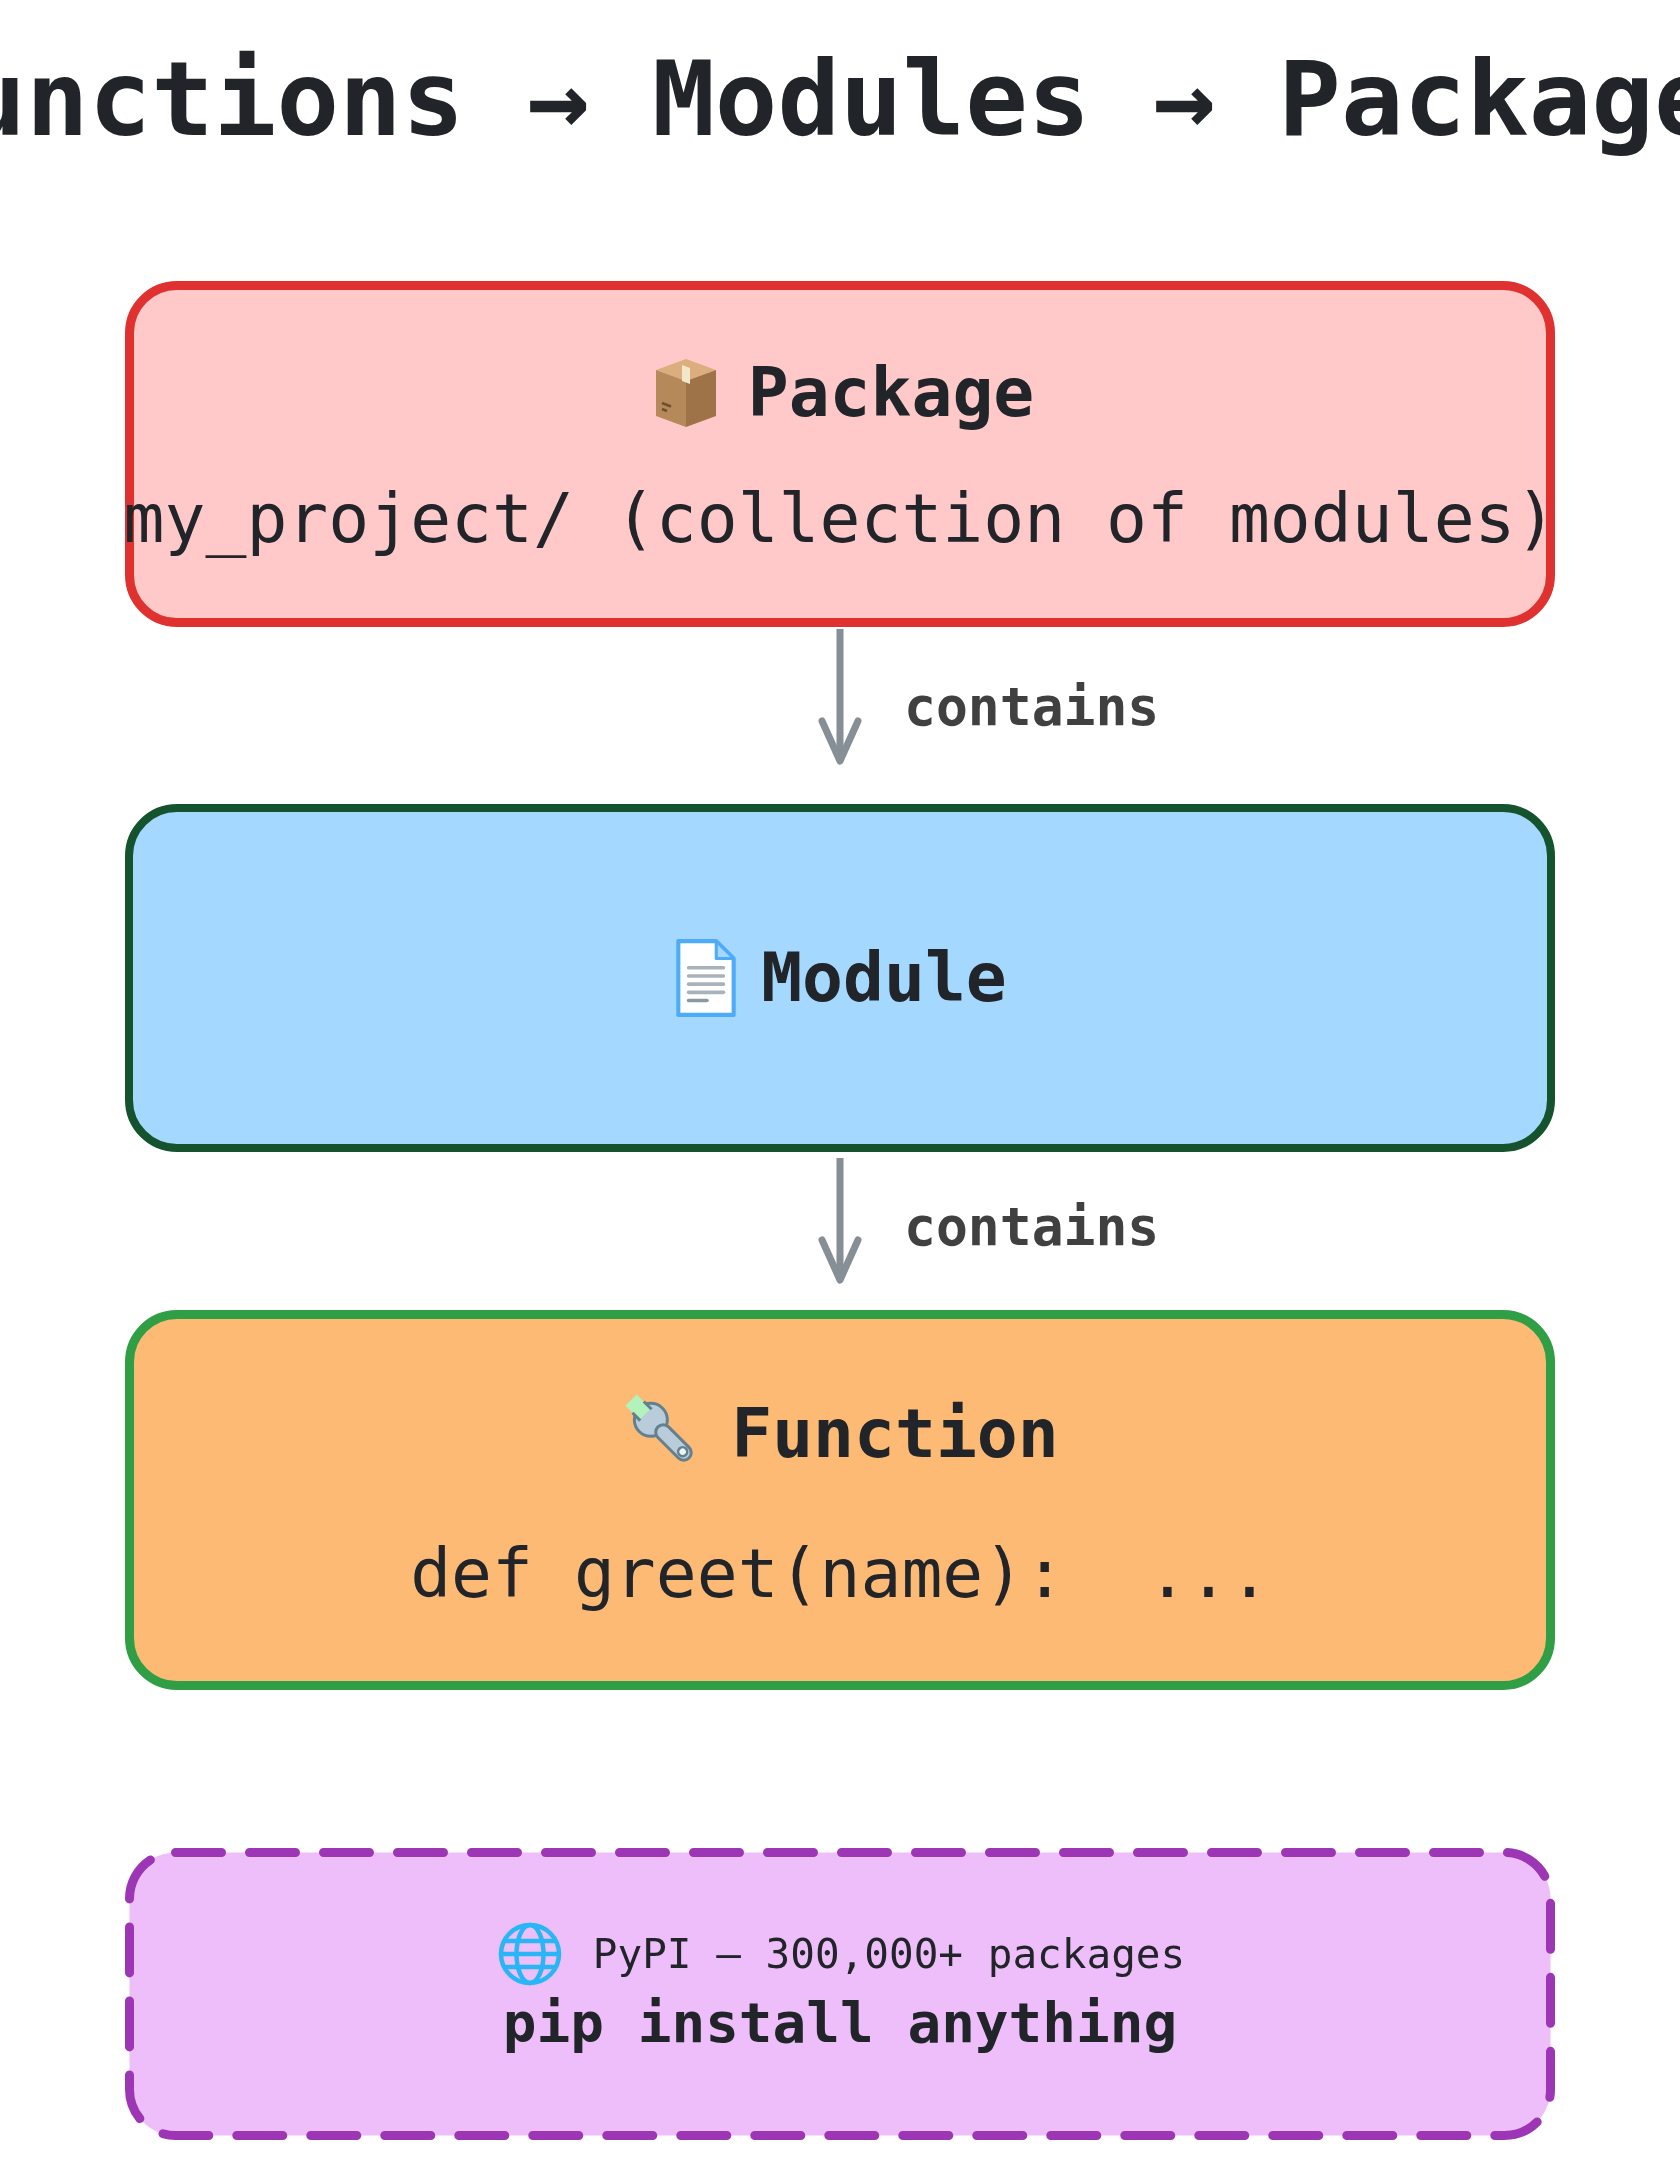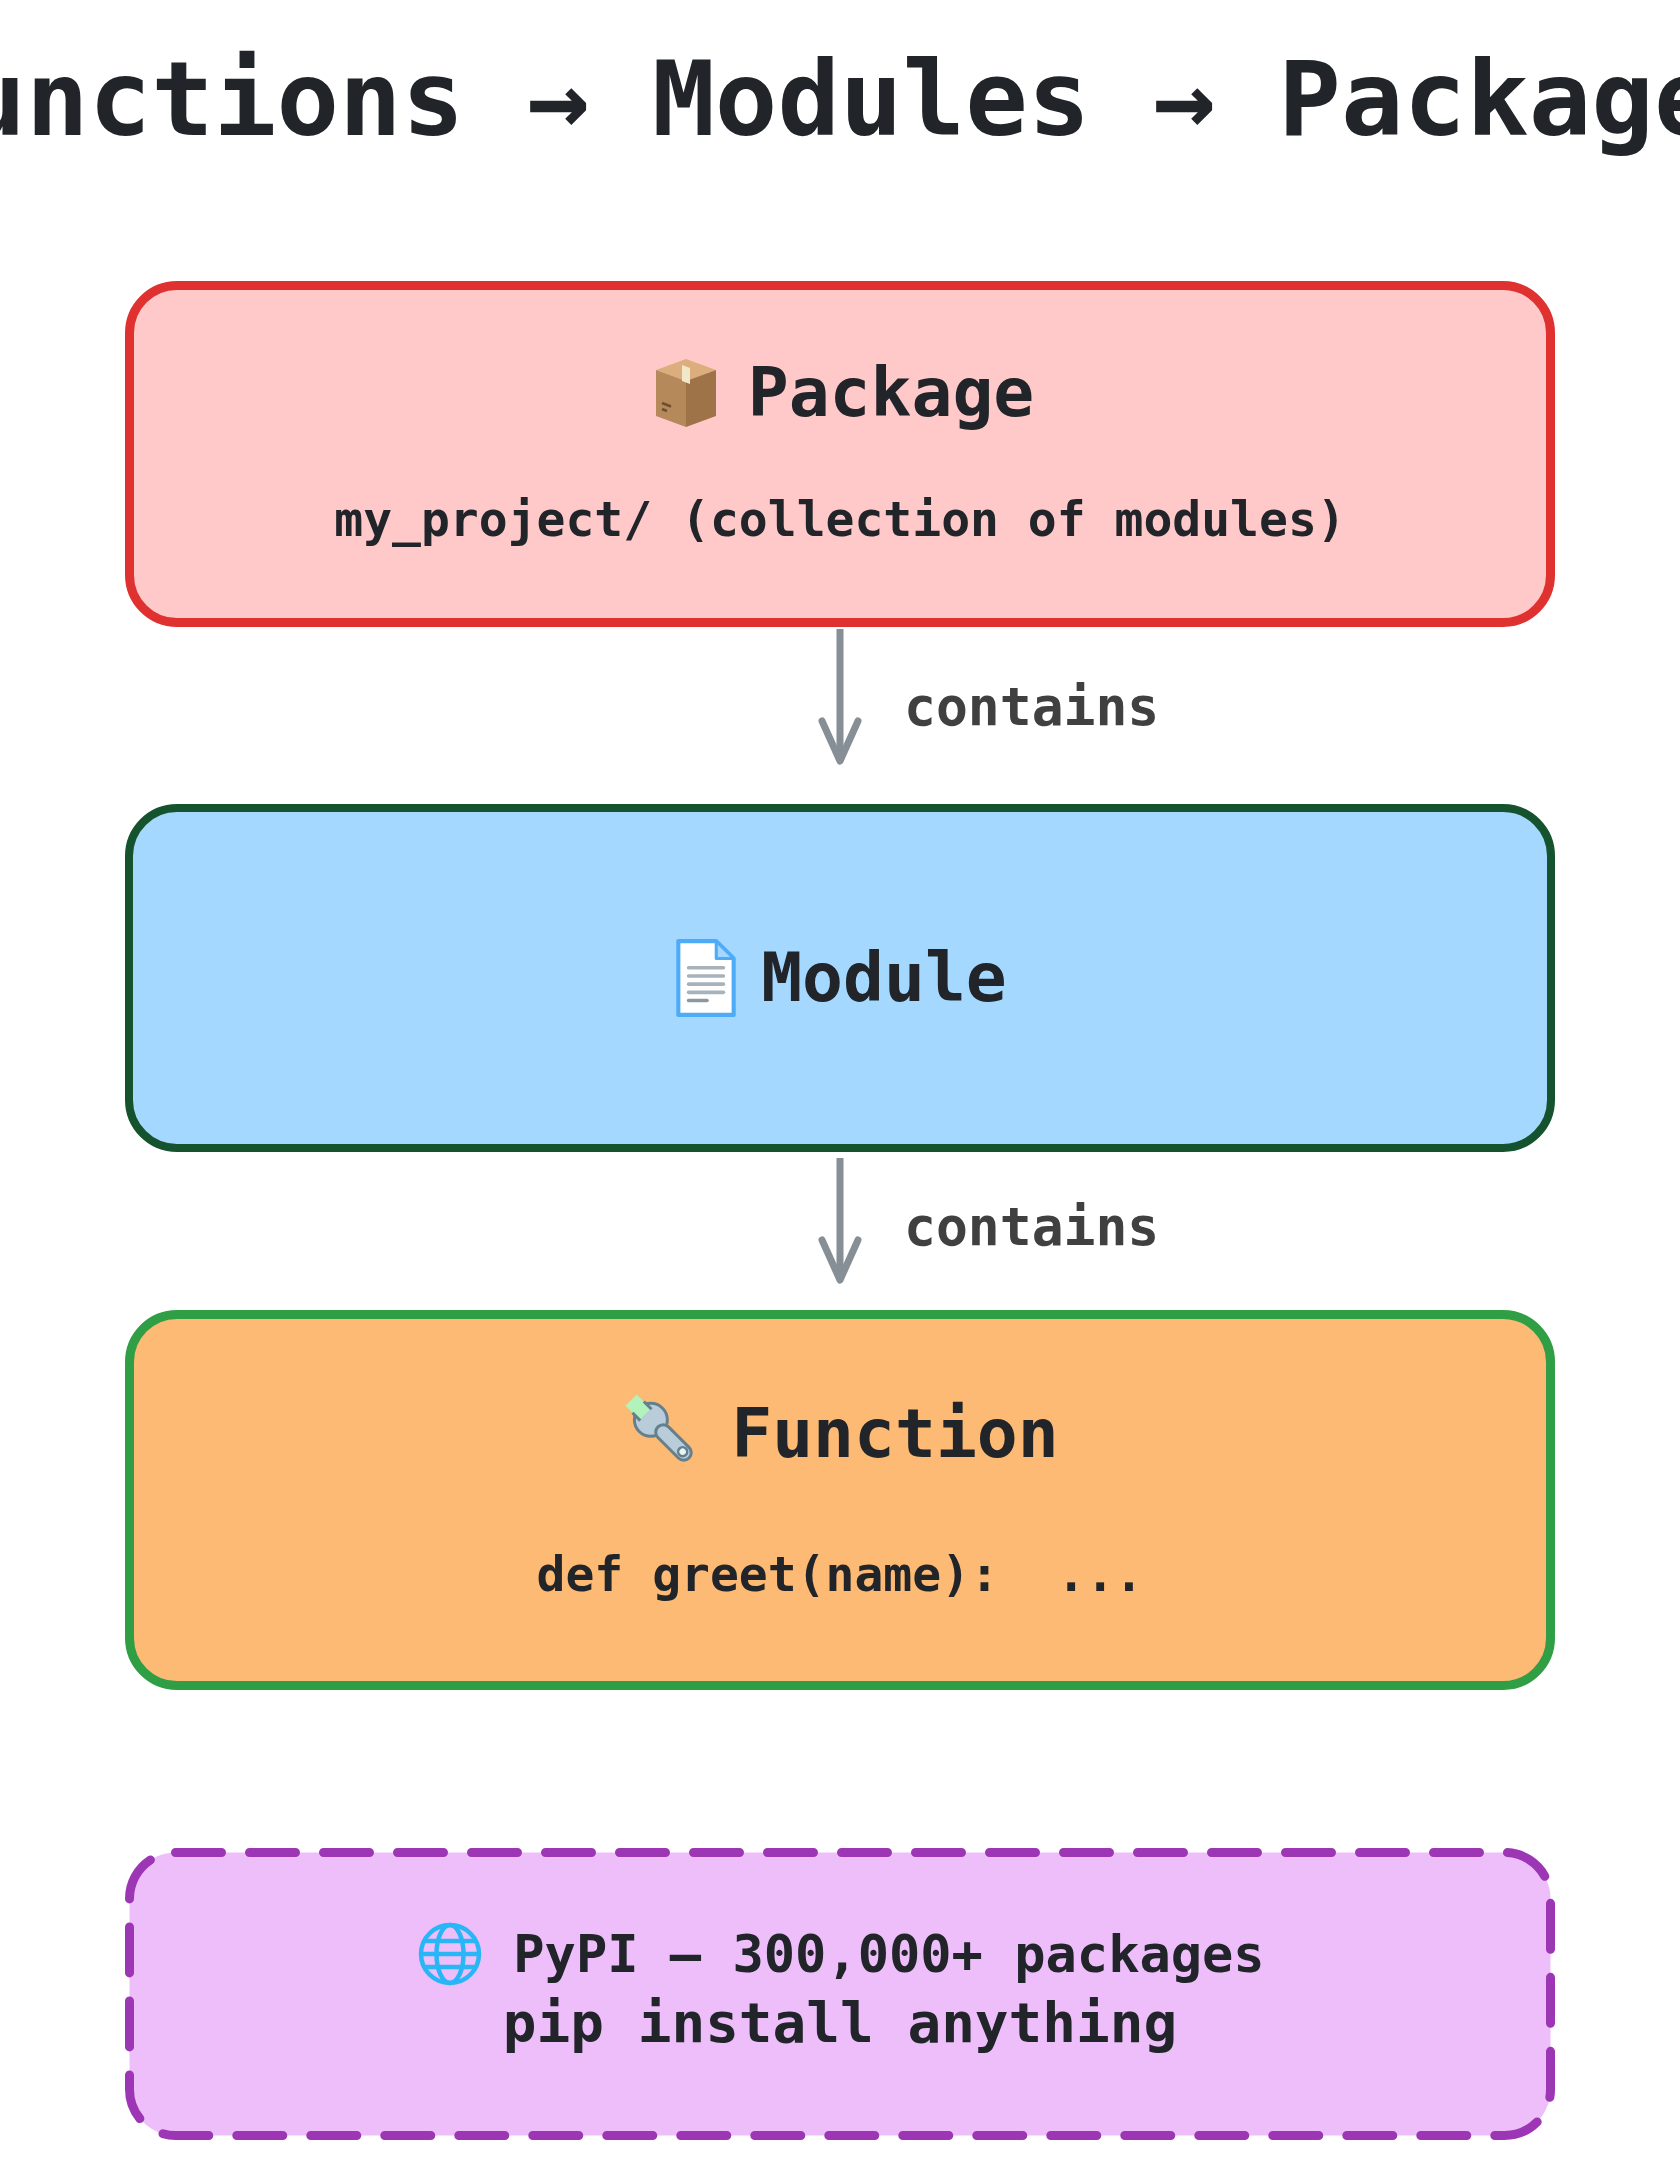--- a/index.html
+++ b/index.html
@@ -16,41 +16,41 @@
   .level-box{
     position:absolute;left:125px;width:1430px;box-sizing:border-box;
     border-radius:52px;display:flex;flex-direction:column;
     align-items:center;justify-content:center;
   }
   .box-package{top:281px;height:346px;background:#ffc9c9;border:9px solid #e03131;gap:50px;}
   .box-module {top:804px;height:348px;background:#a5d8ff;border:8px solid #14532d;gap:50px;}
   .box-function{top:1310px;height:380px;background:#fdba74;border:9px solid #2f9e44;gap:60px;}
   .box-title-row{display:flex;align-items:center;gap:22px;}
   .box-label{font-size:68px;line-height:80px;font-weight:bold;white-space:pre;}
-  .box-detail{font-size:48px;line-height:72px;font-weight:bold;white-space:pre;}
+  .box-detail{font-size:68px;line-height:72px;font-weight:normal;white-space:pre;}
   .flow-arrow{position:absolute;left:816px;}
   .arrow-1{top:629px;}
   .arrow-2{top:1158px;}
   .contains-label{
     position:absolute;left:904px;font-size:53px;line-height:62px;
     font-weight:bold;color:#404040;white-space:pre;
   }
   .contains-1{top:676px;}
   .contains-2{top:1196px;}
   .pypi-box{
     position:absolute;left:125px;top:1848px;width:1430px;height:292px;
   }
   .pypi-border-svg{position:absolute;left:0;top:0;}
   .pypi-content{
     position:absolute;left:0;top:0;width:100%;height:100%;
     display:flex;flex-direction:column;align-items:center;justify-content:center;
     padding-bottom:14px;box-sizing:border-box;
   }
   .pypi-line1{display:flex;align-items:center;gap:28px;height:72px;
-    font-size:52px;font-weight:bold;white-space:pre;}
+    font-size:41px;font-weight:normal;white-space:pre;}
   .pypi-line2{font-size:56px;line-height:66px;font-weight:bold;white-space:pre;}
   .icon{flex:0 0 auto;display:block;}
 </style>
 </head>
 <body>
 
 <div class="page-title">Functions → Modules → Packages</div>
 
 <div class="level-box box-package">
   <div class="box-title-row">

